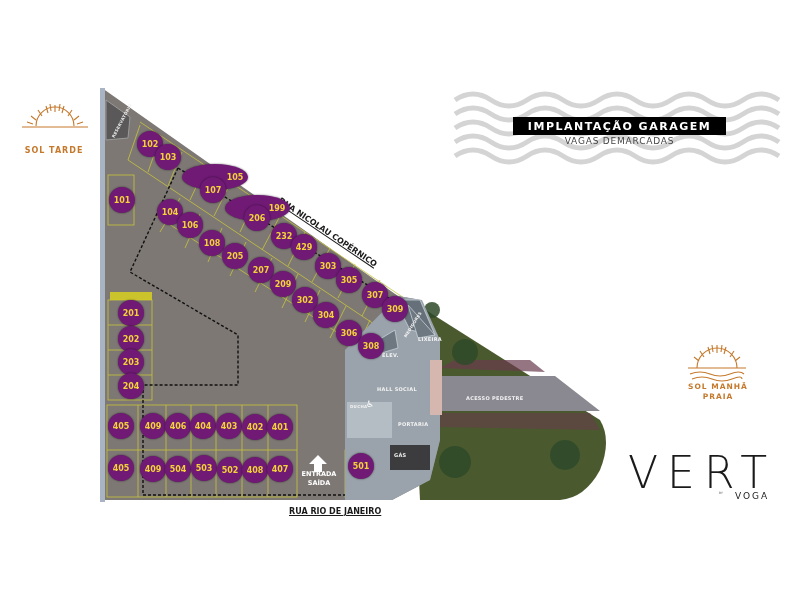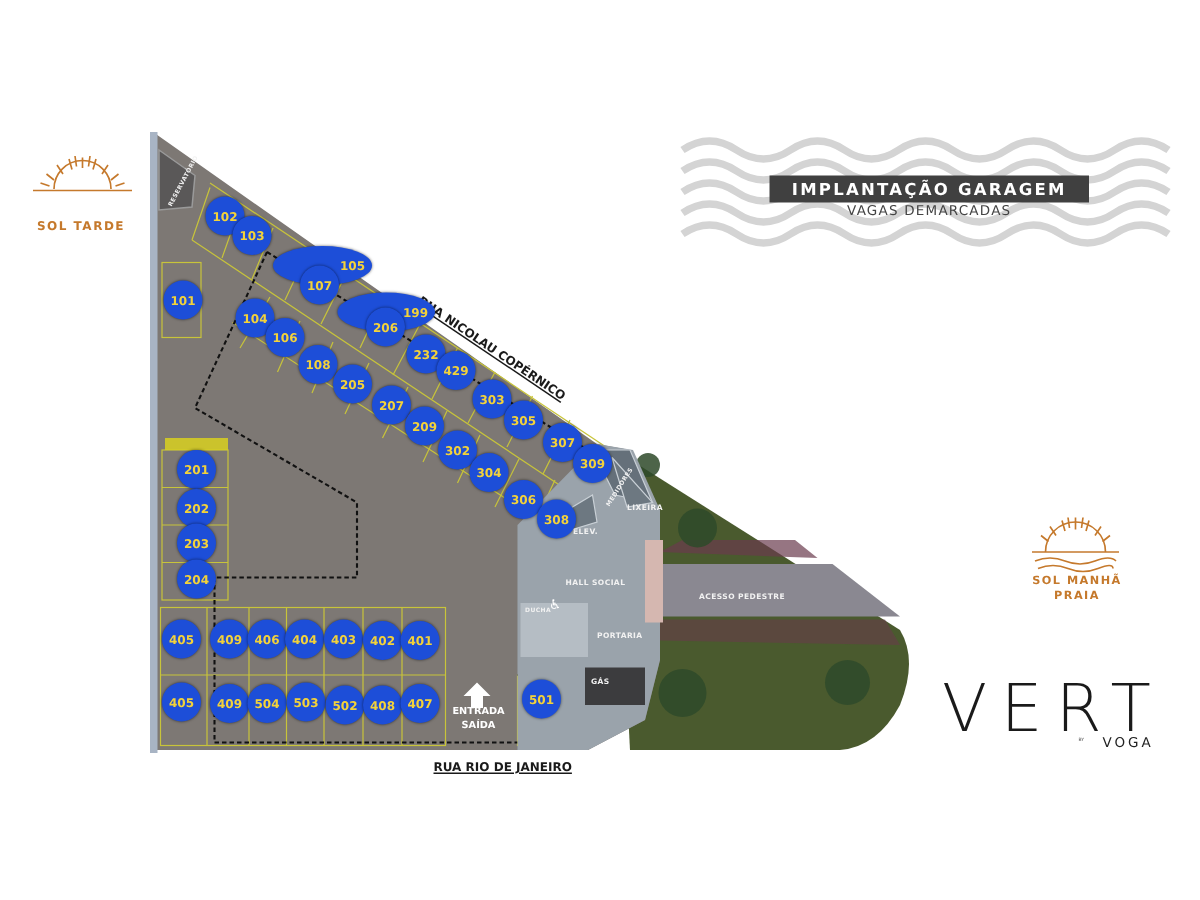--- a/index.html
+++ b/index.html
@@ -1,22 +1,22 @@
 <!DOCTYPE html>
 <html><head>
 <meta charset="utf-8">
 <style>
   html, body { margin:0; padding:0; }
   body { width:800px; height:600px; background:#ffffff; position:relative; overflow:hidden; font-family:"DejaVu Sans", sans-serif; }
   #plan { position:absolute; left:0; top:0; width:800px; height:600px; }
-  .spot { position:absolute; width:26px; height:26px; margin-left:-13px; margin-top:-13px; border-radius:50%; background:#1d4ed8; color:#f3d23a; font-size:8px; font-weight:bold; display:flex; align-items:center; justify-content:center; font-family:"DejaVu Sans", sans-serif; box-shadow:0 0 2px rgba(0,0,0,.6); cursor:pointer; }
+  .spot { position:absolute; width:26px; height:26px; margin-left:-13px; margin-top:-13px; border-radius:50%; background:#701a75; color:#f3d23a; font-size:8px; font-weight:bold; display:flex; align-items:center; justify-content:center; font-family:"DejaVu Sans", sans-serif; box-shadow:0 0 2px rgba(0,0,0,.6); cursor:pointer; }
   .street { position:absolute; font-family:"DejaVu Sans", sans-serif; font-weight:bold; font-size:8px; color:#1a1a1a; text-decoration:underline; white-space:nowrap; }
   .area-label { position:absolute; color:#f2f2f2; font-size:5px; font-weight:bold; white-space:nowrap; letter-spacing:.3px; }
   .logo-sun { position:absolute; color:#c5792c; text-align:center; font-weight:bold; letter-spacing:1px; }
-  .title-box { position:absolute; left:513px; top:117px; width:213px; height:18px; background:#404040; color:#fff; font-weight:bold; font-size:11px; letter-spacing:1.5px; display:flex; align-items:center; justify-content:center; }
+  .title-box { position:absolute; left:513px; top:117px; width:213px; height:18px; background:#000000; color:#fff; font-weight:bold; font-size:11px; letter-spacing:1.5px; display:flex; align-items:center; justify-content:center; }
   .subtitle { position:absolute; left:513px; top:136px; width:213px; text-align:center; font-size:9px; color:#444; letter-spacing:.8px; }
   .brand { position:absolute; left:628px; top:447px; font-size:44px; letter-spacing:9px; color:#1a1a1a; font-family:"DejaVu Sans", sans-serif; font-weight:200; }
   .brand-sub { position:absolute; left:735px; top:491px; font-size:9px; letter-spacing:2px; color:#222; }
   .brand-by { position:absolute; left:719px; top:491px; font-size:3px; color:#555; }
   .entrada { position:absolute; left:296px; top:470px; width:46px; text-align:center; color:#fff; font-weight:bold; font-size:6.5px; line-height:9px; }
 </style>
 </head>
 <body>
 
 <svg id="plan" viewBox="0 0 800 600" xmlns="http://www.w3.org/2000/svg">

